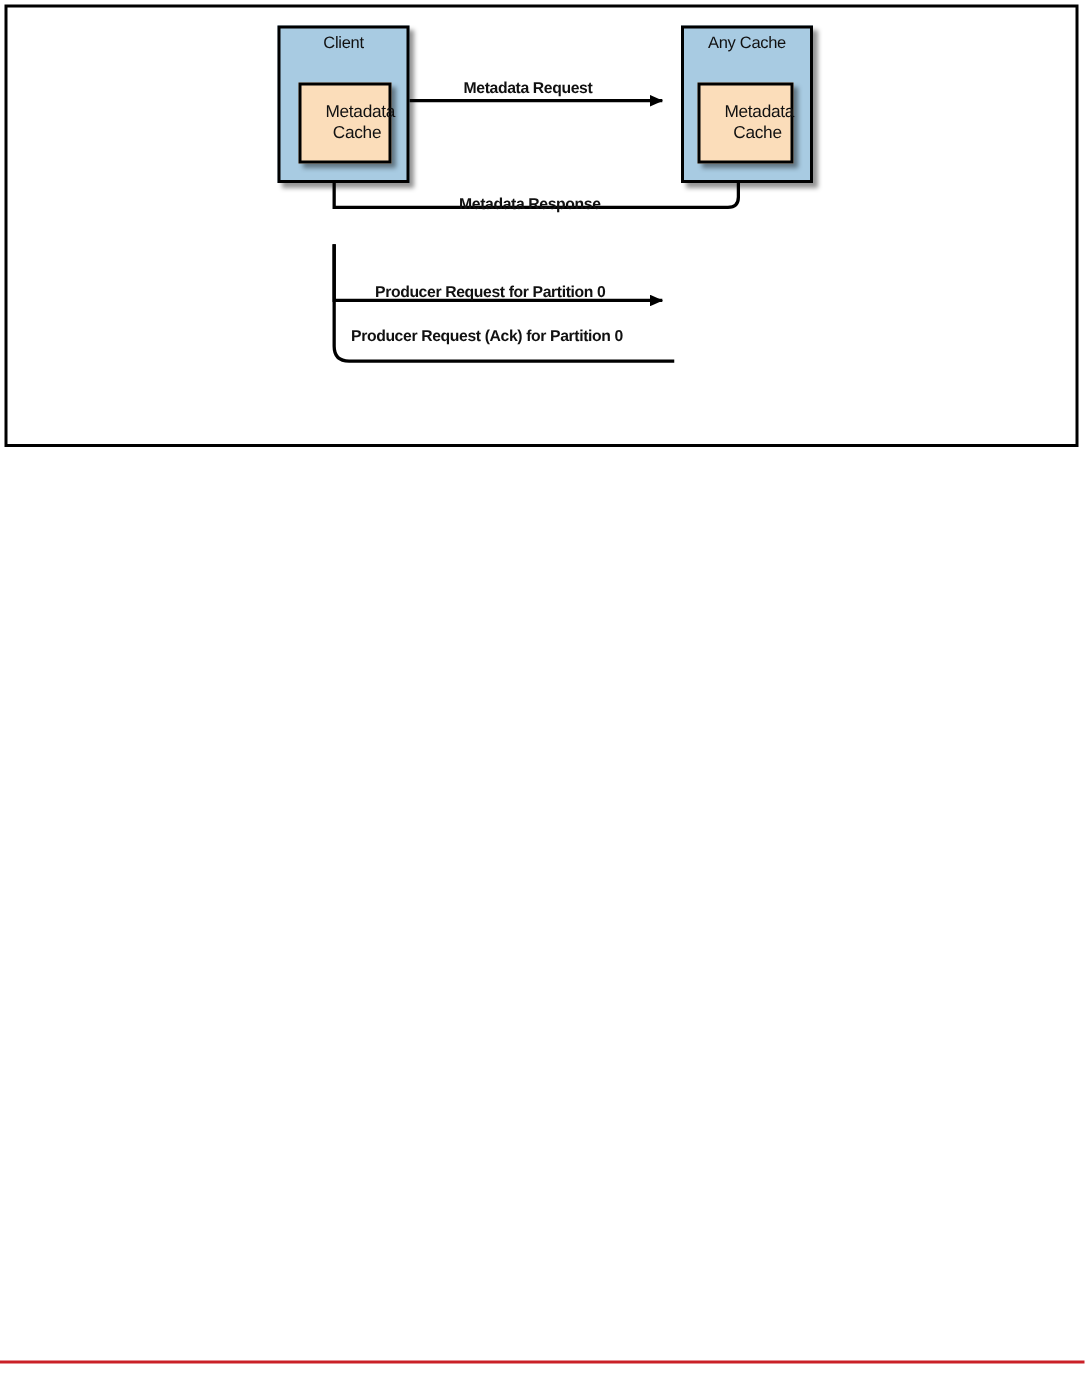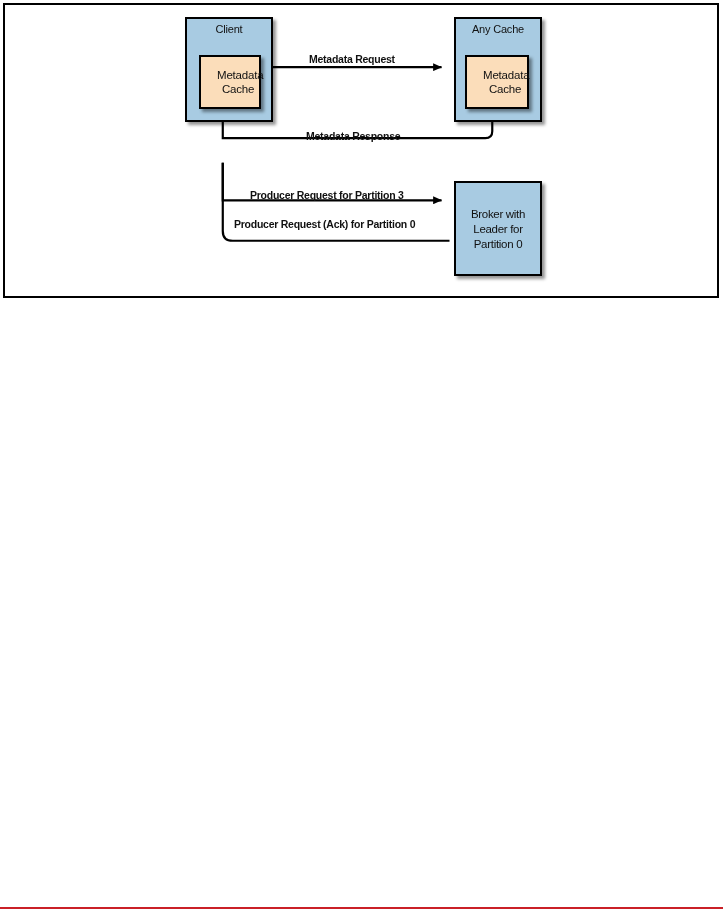--- a/index.html
+++ b/index.html
@@ -156,28 +156,21 @@
   <div id="any-broker-box" class="node-box blue">
     <div class="node-title">Any Cache</div>
   </div>
   <div id="any-broker-cache" class="node-box peach">
     <div class="cache-label">
       <span>Metadata</span><br>
       <span>Cache</span>
     </div>
   </div>
 
-  <div id="leader-broker-box" class="node-box blue">
-    <div class="stack-label">
-      <span>Broker with</span><br>
-      <span>Leader for</span><br>
-      <span>Partition 0</span>
-    </div>
-  </div>
 
   <div id="label-metadata-request" class="edge-label">Metadata Request</div>
   <div id="label-metadata-response" class="edge-label">Metadata Response</div>
-  <div id="label-producer-request" class="edge-label">Producer Request for Partition 3</div>
+  <div id="label-producer-request" class="edge-label">Producer Request for Partition 0</div>
   <div id="label-producer-ack" class="edge-label">Producer Request (Ack) for Partition 0</div>
 
 </div>
 
 <div id="footer-rule"></div>
 
 </body></html>

